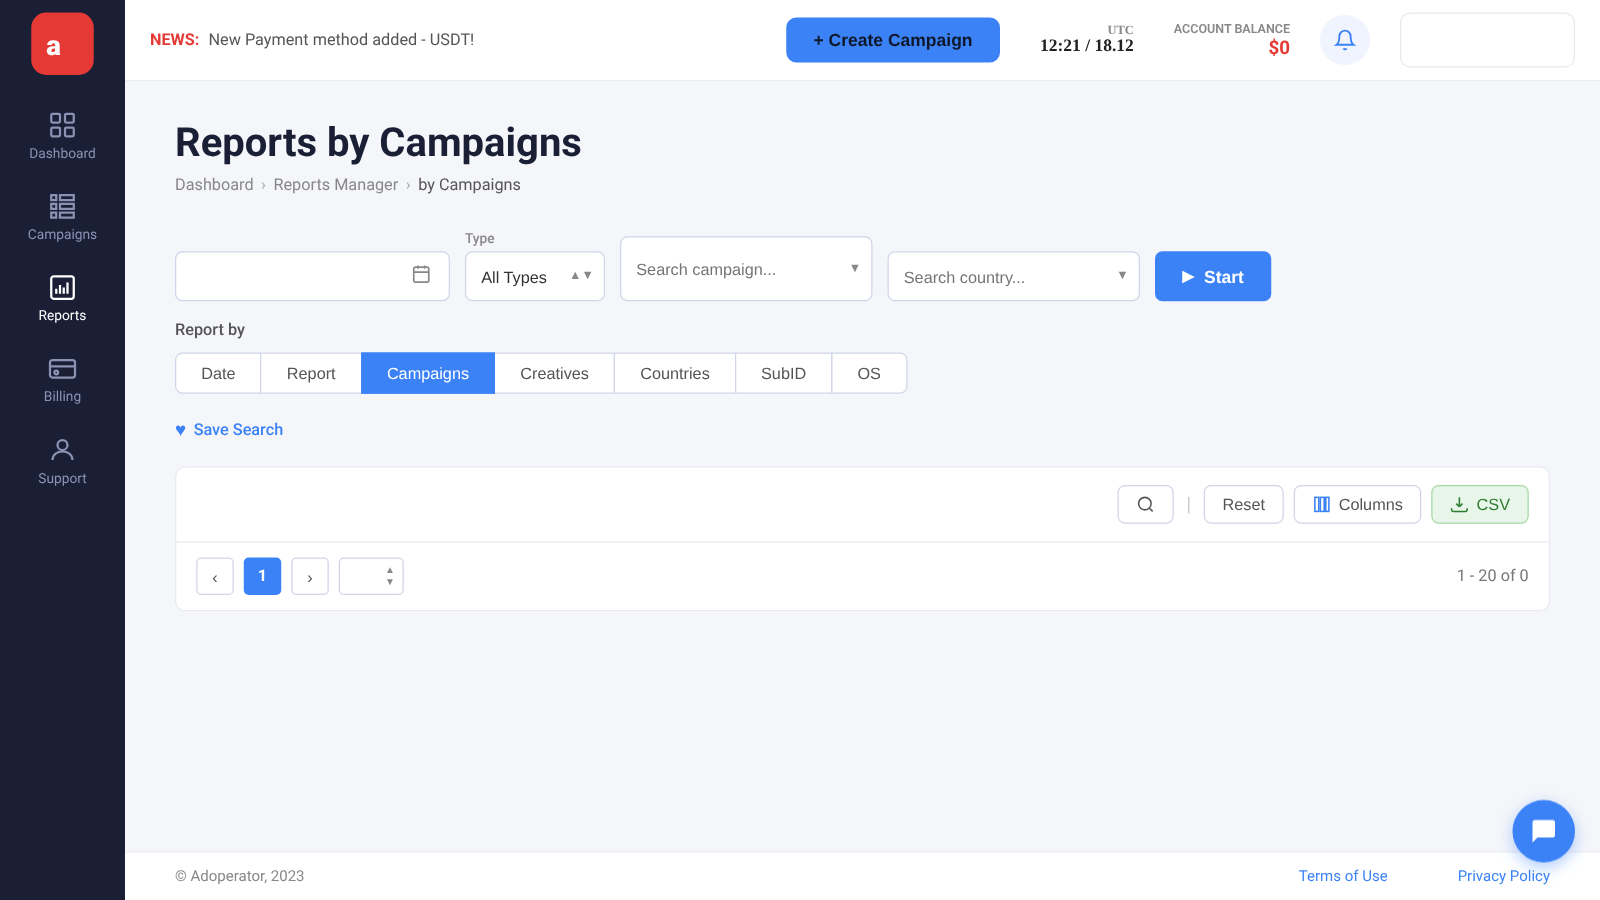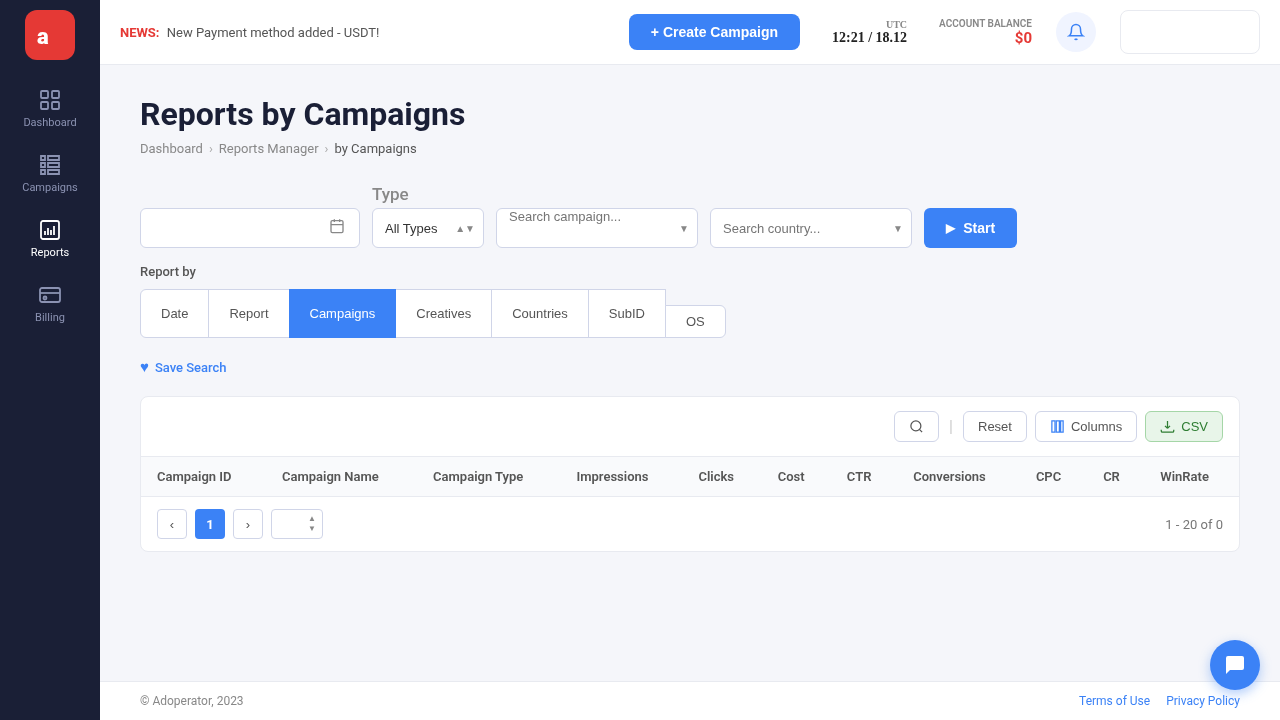--- a/index.html
+++ b/index.html
@@ -57,21 +57,21 @@
       color: #555;
     }
     .news-banner .news-label {
       color: #e53935;
       font-weight: 700;
       margin-right: 4px;
     }
     .topbar-spacer { flex: 1; }
     .create-campaign-btn {
       background: #3b82f6;
-      color: #ffffff;
+      color: #0f172a;
       border: none;
       border-radius: 8px;
       padding: 10px 22px;
       font-size: 14px;
       font-weight: 600;
       cursor: pointer;
       display: flex; align-items: center; gap: 8px;
     }
     .topbar-utc {
       display: flex; flex-direction: column; align-items: flex-end;
@@ -119,21 +119,21 @@
     }
     .breadcrumb-sep { color: #aaa; }
     .breadcrumb-link { color: #888; cursor: pointer; }
     .breadcrumb-current { color: #555; }
 
     
     .filters-row {
       display: flex; align-items: flex-end; gap: 12px; margin-bottom: 16px;
     }
     .filter-group { display: flex; flex-direction: column; gap: 4px; }
-    .filter-label { font-size: 17px; color: #888; font-weight: 500; }
+    .filter-label { font-size: 11px; color: #888; font-weight: 500; }
     .date-input-wrap {
       display: flex; align-items: center;
       border: 1px solid #d0d5e8;
       border-radius: 6px;
       background: #fff;
       padding: 0 10px;
       height: 40px;
       gap: 8px;
       min-width: 220px;
     }
@@ -164,22 +164,22 @@
     }
     .select-arrow {
       position: absolute; right: 8px; top: 50%; transform: translateY(-50%);
       pointer-events: none; color: #888; font-size: 10px;
     }
     .search-campaign-wrap {
       position: relative;
       border: 1px solid #d0d5e8;
       border-radius: 6px;
       background: #fff;
-      height: 40px;
-      display: flex; align-items: flex-start;
+      height: 52px;
+      display: flex; align-items: center;
       min-width: 200px;
     }
     .search-campaign-wrap input {
       border: none; outline: none;
       font-size: 13px; color: #888;
       background: transparent;
       padding: 0 12px;
       width: 100%;
     }
     .search-campaign-wrap .dropdown-arrow {
@@ -229,21 +229,21 @@
       border: 1px solid #d0d5e8;
       background: #fff;
       padding: 8px 20px;
       font-size: 13px;
       color: #555;
       cursor: pointer;
       transition: background 0.15s;
       margin-right: -1px;
     }
     .report-tab:first-child { border-radius: 6px 0 0 6px; }
-    .report-tab:last-child { border-radius: 0 6px 6px 0; margin-right: 0; margin-top: 16px; }
+    .report-tab:last-child { border-radius: 0 6px 6px 0; margin-right: 0; }
     .report-tab.active {
       background: #3b82f6;
       color: #fff;
       border-color: #3b82f6;
       z-index: 1;
     }
 
     
     .save-search-row { display: flex; align-items: center; gap: 6px; margin-bottom: 20px; cursor: pointer; }
     .heart-icon { color: #3b82f6; font-size: 15px; }
@@ -353,21 +353,21 @@
     
     .footer {
       padding: 12px 40px;
       background: #fff;
       border-top: 1px solid #e8eaf0;
       display: flex; justify-content: space-between; align-items: center;
       font-size: 12px; color: #888;
       flex-shrink: 0;
     }
     .footer-links { display: flex; gap: 16px; }
-    .footer-link { color: #3b82f6; cursor: pointer; }
+    .footer-link { color: #3b82f6; cursor: pointer; margin-left: 40px; }
 
     
     .chat-bubble {
       position: fixed;
       bottom: 30px; right: 20px;
       width: 50px; height: 50px;
       background: #3b82f6;
       border-radius: 50%;
       display: flex; align-items: center; justify-content: center;
       cursor: pointer;
@@ -421,20 +421,27 @@
   <div class="sidebar-item">
     <svg viewBox="0 0 24 24" fill="none" stroke="currentColor" stroke-width="1.8">
       <rect x="2" y="5" width="20" height="14" rx="2"></rect>
       <path d="M2 10h20"></path>
       <circle cx="7" cy="15" r="1.5"></circle>
     </svg>
     <span class="sidebar-item-label">Billing</span>
   </div>
 
 
+  <div class="sidebar-item">
+    <svg viewBox="0 0 24 24" fill="none" stroke="currentColor" stroke-width="1.8">
+      <circle cx="12" cy="8" r="4"></circle>
+      <path d="M4 20c0-4 3.6-7 8-7s8 3 8 7"></path>
+    </svg>
+    <span class="sidebar-item-label">Support</span>
+  </div>
 </aside>
 
 <div class="main-area">
 
   <header class="topbar">
     <div class="news-banner">
       <span class="news-label">NEWS:</span>
       <span>New Payment method added - USDT!</span>
     </div>
     <div class="topbar-spacer"></div>
@@ -549,40 +556,20 @@
         </button>
         <button class="csv-btn">
           <svg width="15" height="15" viewBox="0 0 24 24" fill="none" stroke="#2e7d32" stroke-width="2">
             <path d="M12 15V3m0 12l-4-4m4 4l4-4"></path>
             <path d="M2 17v2a2 2 0 0 0 2 2h16a2 2 0 0 0 2-2v-2"></path>
           </svg>
           <span>CSV</span>
         </button>
       </div>
 
-      <table class="data-table">
-        <thead>
-          <tr>
-            <th>Campaign ID</th>
-            <th>Campaign Name</th>
-            <th>Campaign Type</th>
-            <th>Impressions</th>
-            <th>Clicks</th>
-            <th>Cost</th>
-            <th>CTR</th>
-            <th>Conversions</th>
-            <th>CPC</th>
-            <th>CR</th>
-            <th>WinRate</th>
-          </tr>
-        </thead>
-        <tbody>
-          
-        </tbody>
-      </table>
 
       <div class="pagination-row">
         <button class="page-btn">‹</button>
         <div class="page-num-active">1</div>
         <button class="page-btn">›</button>
         <div class="page-size-wrap">
           <input type="number" style="">
           <div class="page-size-arrows">
             <span class="page-size-arrow">▲</span>
             <span class="page-size-arrow">▼</span>

